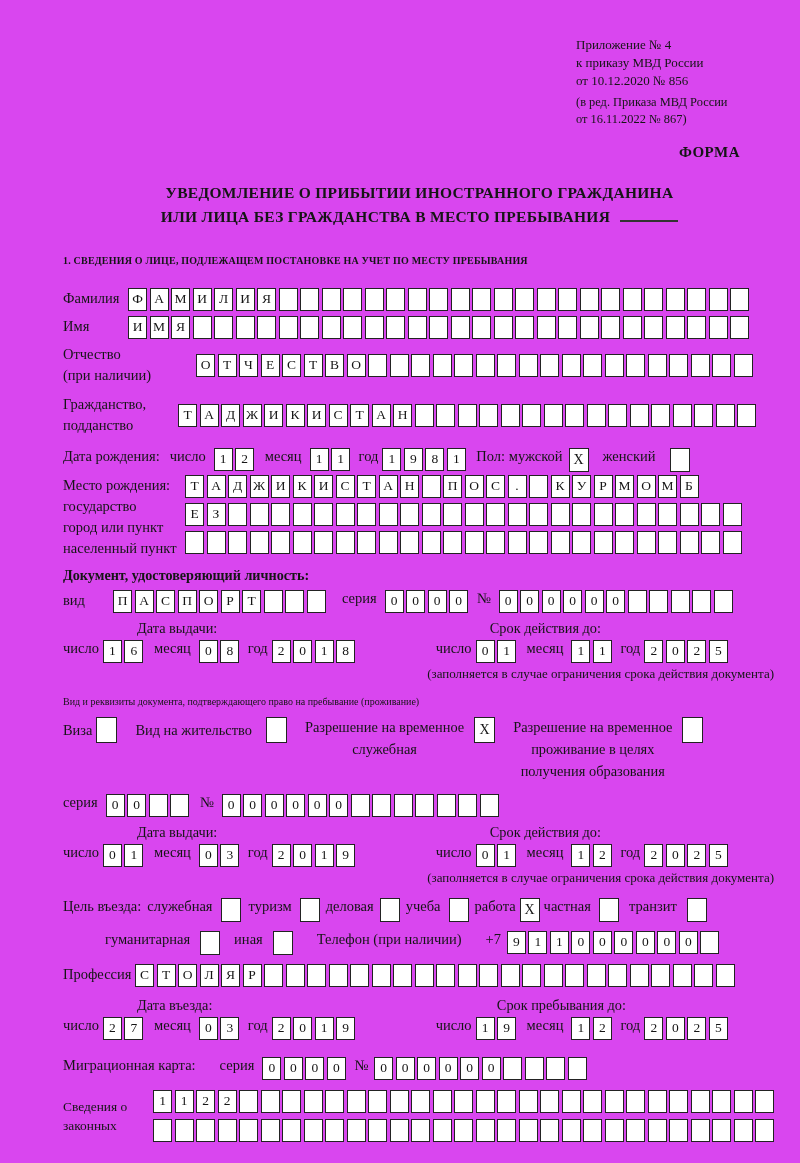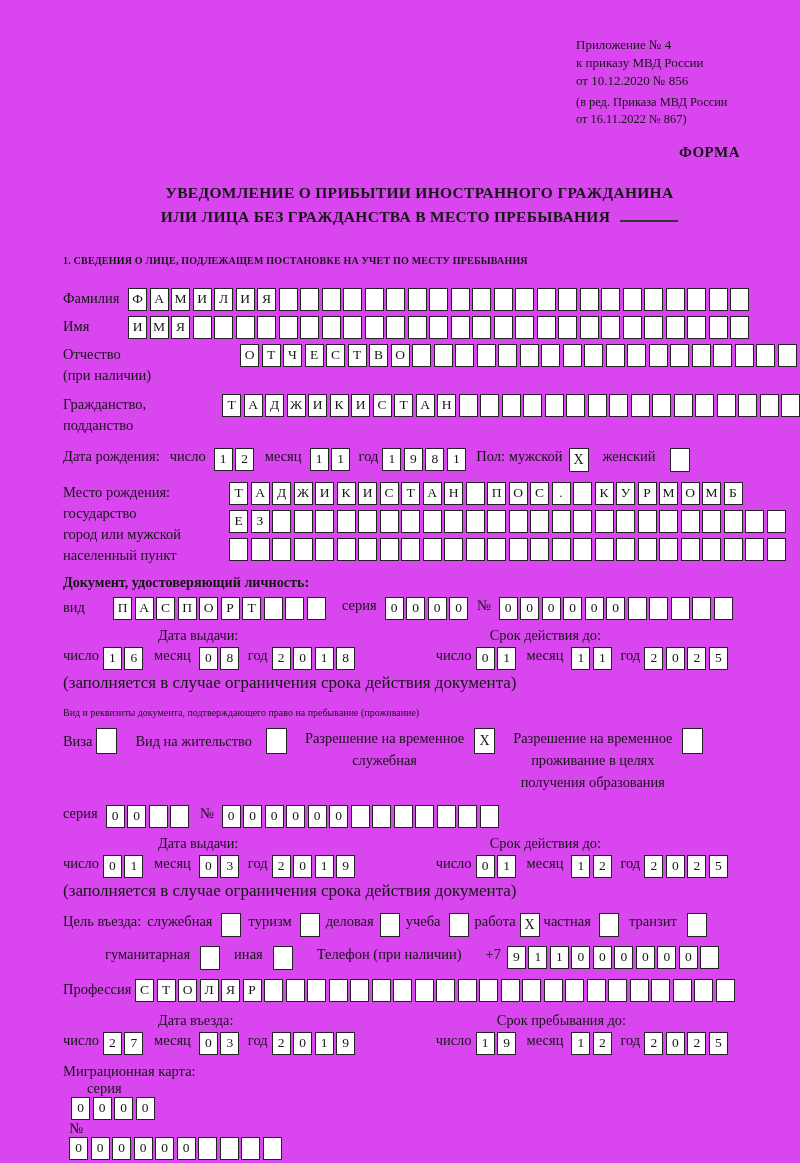--- a/index.html
+++ b/index.html
@@ -9,43 +9,43 @@
     box-sizing:border-box;padding:36px 24px 20px 63px;overflow:hidden;position:relative;
   }
   .annex{margin-left:auto;width:200px;font-size:13px;line-height:1.4;}
   .annex .note{font-size:12.4px;margin-top:3px;}
   .forma{text-align:right;font-weight:bold;font-size:15px;margin:16px 36px 0 0;letter-spacing:.5px;}
   .title{text-align:center;font-weight:bold;font-size:15.5px;line-height:1.55;margin-top:20px;letter-spacing:.3px;}
   .blankline{display:inline-block;width:58px;border-bottom:2px solid #333;margin-left:10px;vertical-align:baseline;}
   .section{font-weight:bold;font-size:10px;margin-top:26px;letter-spacing:.2px;}
 
   .frow{display:flex;align-items:flex-start;font-size:14.5px;}
-  .top{align-items:flex-start;gap:44px;}
+  .top{align-items:center;}
   .lbl{flex:none;line-height:1.45;}
   .w65{width:65px;}.w115{width:115px;}.w133{width:133px;}.w122{width:122px;}.w50{width:50px;}.w72{width:72px;}.w90{width:90px;}
   .cells{display:flex;flex:none;}
   .cell{
     flex:none;display:inline-block;box-sizing:border-box;width:19px;height:23px;
     border:1.5px solid #222;margin-right:2.5px;text-align:center;
     font-size:13.5px;line-height:20px;font-family:"Liberation Serif",serif;background:#fff;
   }
   .box{
     flex:none;display:inline-block;box-sizing:border-box;width:21px;height:26px;
     border:1.6px solid #222;text-align:center;font-size:14px;line-height:23px;background:#fff;
   }
   .box.sm{width:20px;height:24px;line-height:21px;}
   .ml4{margin-left:4px;}.ml6{margin-left:6px;}.ml8{margin-left:8px;}.ml10{margin-left:10px;}
   .ml14{margin-left:14px;}.ml18{margin-left:18px;}.ml24{margin-left:24px;}
   .mt5{margin-top:5px;}.mt6{margin-top:6px;}
   .stack>div{margin-bottom:5px;}
   .dochead{text-align:left;font-weight:bold;font-size:14.2px;margin-top:8px;}
   .subheads{display:flex;font-size:14.3px;margin-top:7px;}
-  .sh1{margin-left:95px;}
+  .sh1{margin-left:74px;}
   .sh2{margin-left:auto;margin-right:175px;}
-  .noteline{font-size:17px;margin-top:3px;padding-right:2px;}
+  .noteline{text-align:right;font-size:13px;margin-top:3px;padding-right:2px;}
   .plain{font-size:10px;margin-top:12px;line-height:1.5;}
   .optrow{display:flex;align-items:flex-start;font-size:14.4px;margin-top:8px;}
   .optlbl1{line-height:26px;}
   .optml{text-align:center;line-height:1.5;}
 </style>
 </head>
 <body>
 
 <div class="page">
 
@@ -227,25 +227,25 @@
         <span class="cell">9</span>
         <span class="cell">8</span>
         <span class="cell">1</span>
       </span>
     <span class="ml8">Пол: мужской</span>
     <span class="box sm ml6">X</span>
     <span class="ml14">женский</span>
     <span class="box sm ml14"></span>
   </div>
 
-  <div class="frow top" style="margin-top:10px;">
+  <div class="frow top" style="margin-top:3px;">
     <span class="lbl w122">
       <span style="display:block">Место рождения:</span>
       <span style="display:block">государство</span>
-      <span style="display:block">город или мужской</span>
+      <span style="display:block">город или пункт</span>
       <span style="display:block">населенный пункт</span>
     </span>
     <span class="stack">
       <div class="cells">
           <span class="cell">Т</span>
           <span class="cell">А</span>
           <span class="cell">Д</span>
           <span class="cell">Ж</span>
           <span class="cell">И</span>
           <span class="cell">К</span>
@@ -608,21 +608,21 @@
       </span>
     <span class="ml6">год</span>
     <span class="cells ml4">
         <span class="cell">2</span>
         <span class="cell">0</span>
         <span class="cell">2</span>
         <span class="cell">5</span>
       </span>
   </div>
 
-  <div class="frow" style="margin-top:8px;flex-direction:column;">
+  <div class="frow" style="margin-top:17px;">
     <span>Миграционная карта:</span>
     <span class="ml24">серия</span>
     <span class="cells ml8">
         <span class="cell">0</span>
         <span class="cell">0</span>
         <span class="cell">0</span>
         <span class="cell">0</span>
       </span>
     <span class="ml6">№</span>
     <span class="cells ml6">

